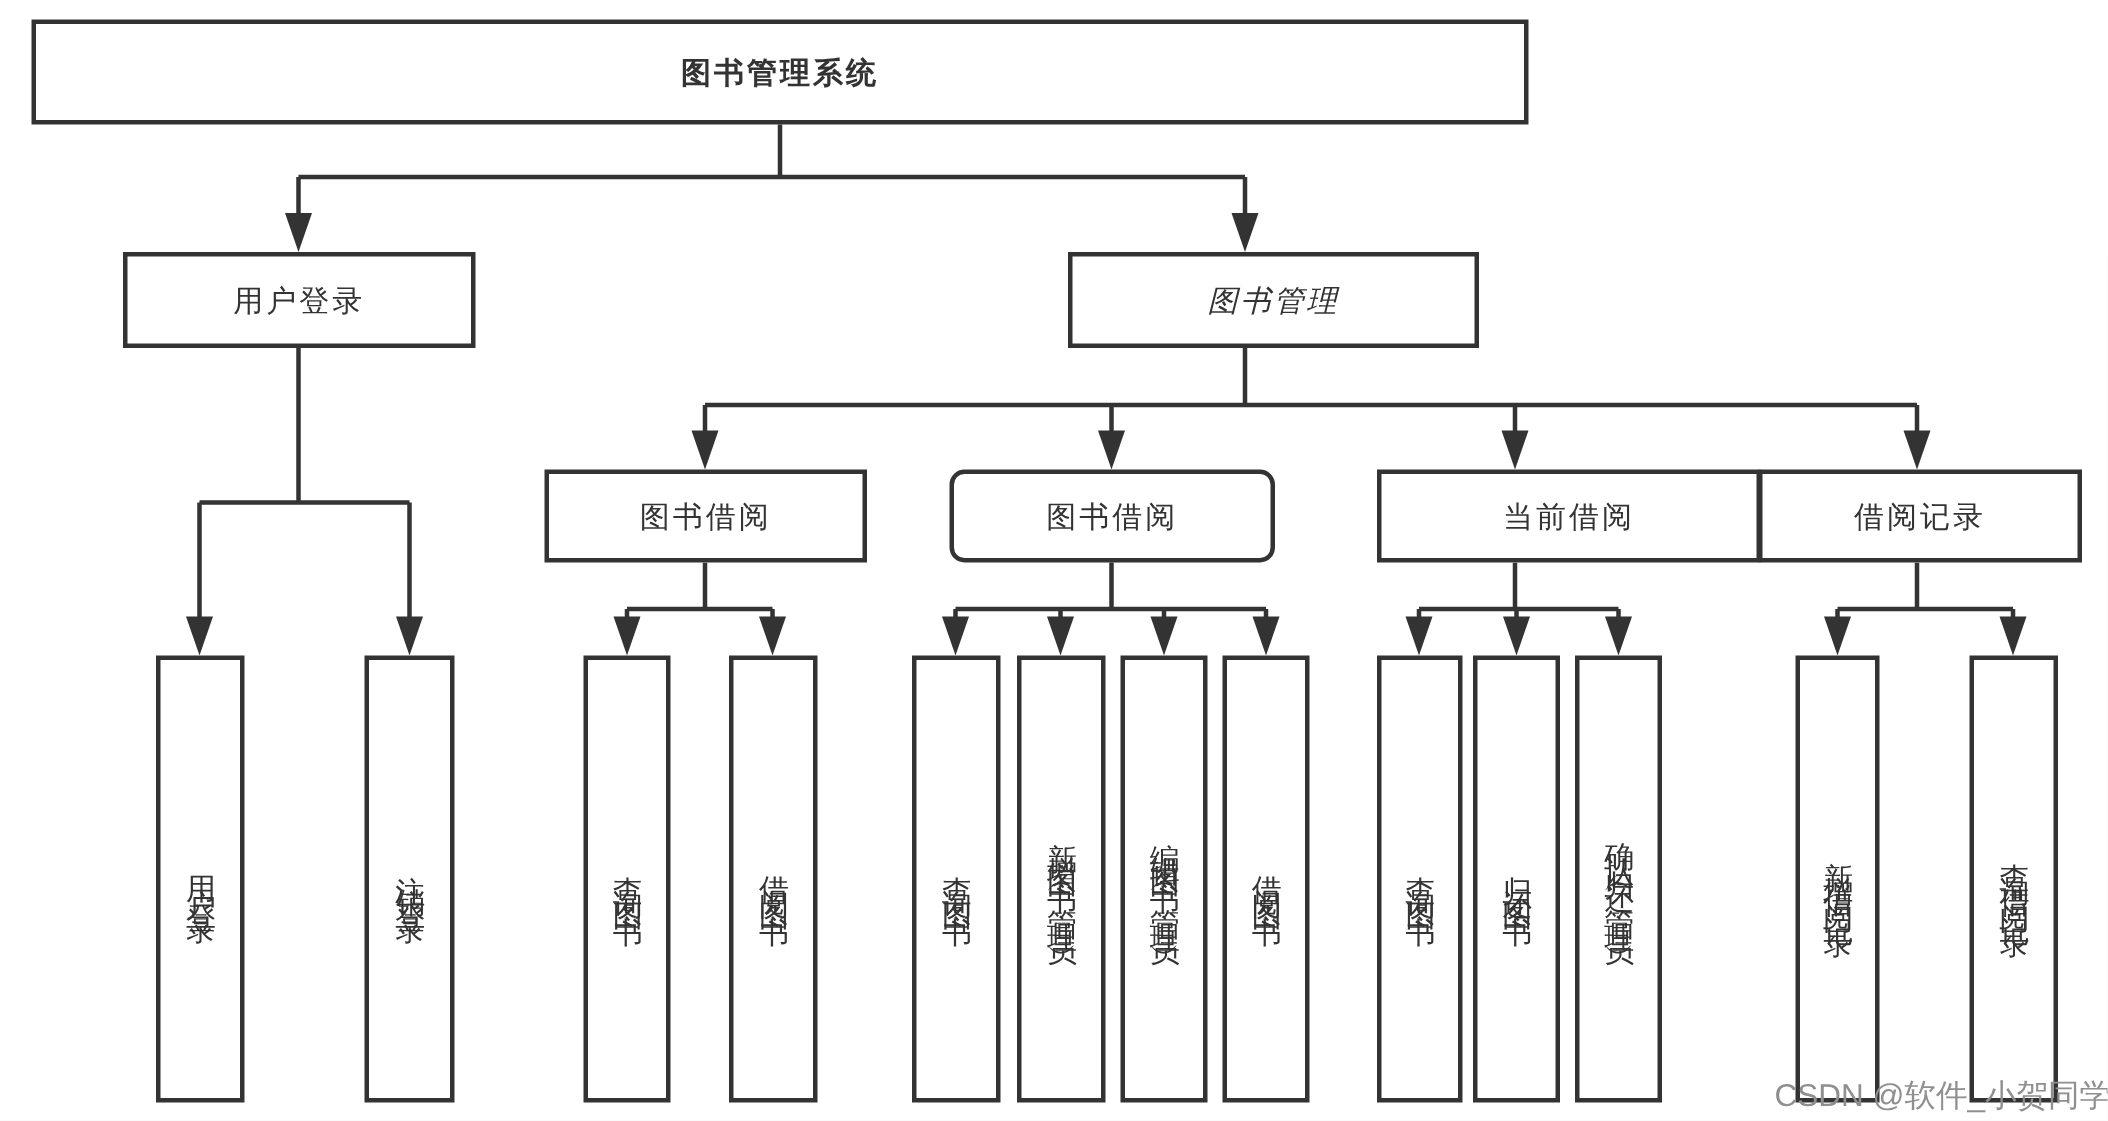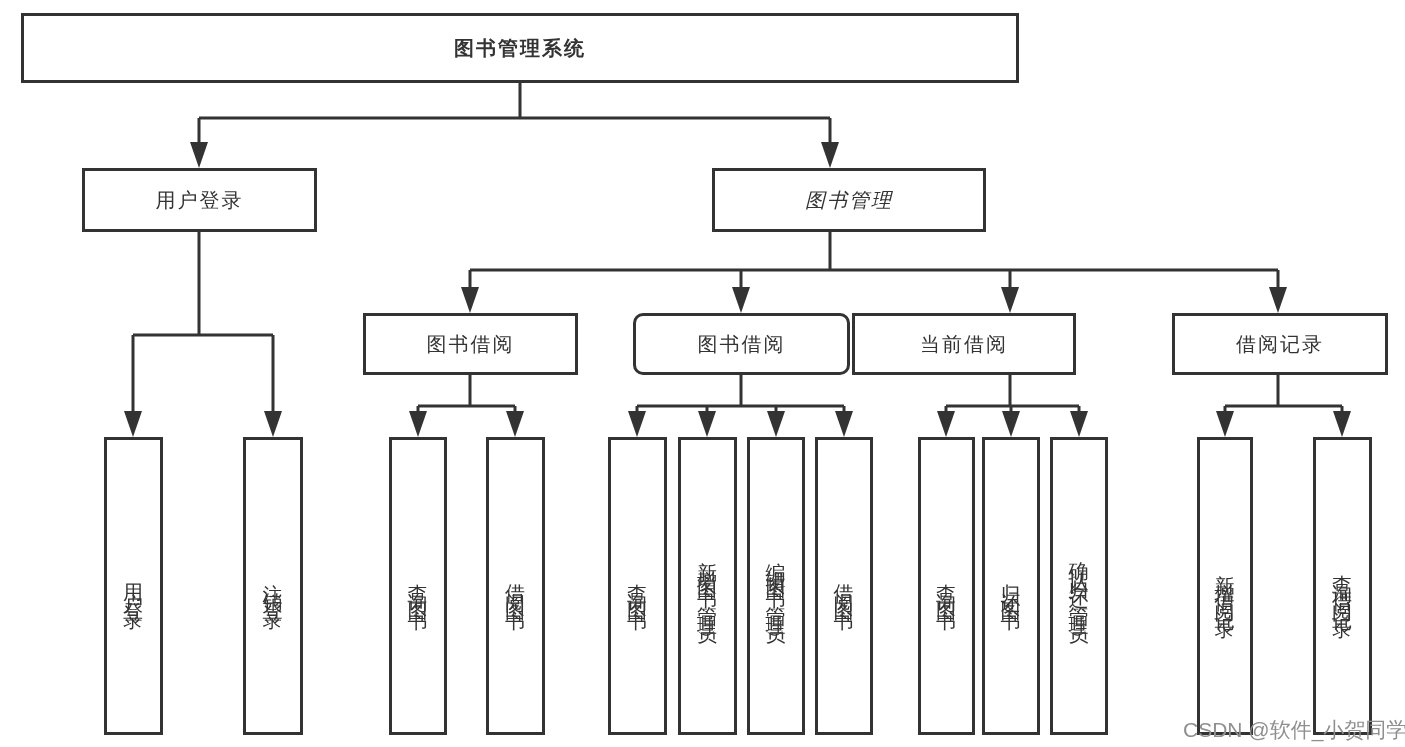--- a/index.html
+++ b/index.html
@@ -122,21 +122,21 @@
     </g>
   </svg>
 
   <div class="node h" style="left:21px;top:13px;width:998px;height:70px;font-weight:bold;">图书管理系统</div>
 
   <div class="node h" style="left:82px;top:168px;width:235px;height:64px;">用户登录</div>
   <div class="node h" style="left:712px;top:168px;width:274px;height:64px;font-style:italic;">图书管理</div>
 
   <div class="node h" style="left:363px;top:313px;width:215px;height:62px;">图书借阅</div>
   <div class="node h" style="left:633px;top:313px;width:217px;height:62px;border-radius:10px;">图书借阅</div>
-  <div class="node h" style="left:852px;top:313px;width:224px;height:62px;">当前借阅</div>
+  <div class="node h" style="left:918px;top:313px;width:256px;height:62px;">当前借阅</div>
   <div class="node h" style="left:1172px;top:313px;width:216px;height:62px;">借阅记录</div>
 
   <div class="node v" style="left:104px;top:437px;width:59px;height:298px;">
     <span>用户登录</span>
     </div>
   <div class="node v" style="left:243px;top:437px;width:60px;height:298px;">
     <span>注销登录</span>
     </div>
 
   <div class="node v" style="left:389px;top:437px;width:58px;height:298px;">

